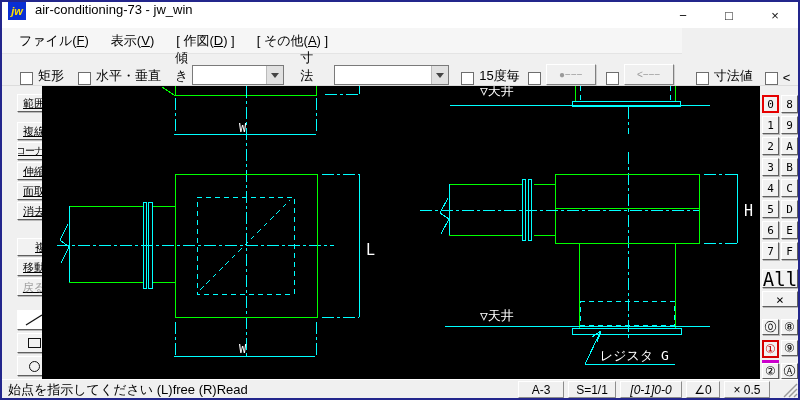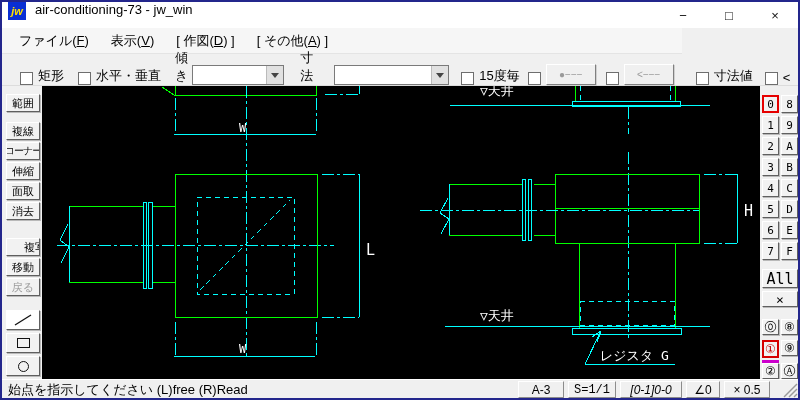--- a/index.html
+++ b/index.html
@@ -32,22 +32,22 @@
   .combo{height:20px;background:#fff;border:1px solid #7a7a7a;display:flex;align-items:center;
     justify-content:flex-end;flex:0 0 auto;}
   .combobtn{width:17px;height:18px;background:#e1e1e1;border-left:1px solid #bbb;
     display:flex;align-items:center;justify-content:center;}
   .tri{width:0;height:0;border-left:4px solid transparent;border-right:4px solid transparent;
     border-top:5px solid #444;}
   .disbtn{height:21px;width:50px;background:#f0f0f0;border:1px solid;border-color:#fff #808080 #808080 #fff;
     box-shadow:1px 1px 0 #d0d0d0;color:#9a9a9a;font-size:10px;display:flex;align-items:center;
     justify-content:center;white-space:pre;flex:0 0 auto;}
   
-  .lefttb{position:absolute;left:4px;top:84px;width:40px;height:293px;background:#f0f0f0;
-    display:flex;flex-direction:column;align-items:flex-start;padding-top:8px;overflow:hidden;}
+  .lefttb{position:absolute;left:12px;top:84px;width:40px;height:293px;background:#f0f0f0;
+    display:flex;flex-direction:column;align-items:center;padding-top:8px;overflow:hidden;text-decoration:underline;}
   .tbtn{width:34px;height:18px;flex:0 0 auto;background:#f2f2f2;border:1px solid;
     border-color:#ffffff #5f5f5f #5f5f5f #ffffff;box-shadow:1px 1px 0 #b9b9b9;
     font-size:11px;display:flex;align-items:center;justify-content:center;margin-bottom:2px;
     white-space:nowrap;overflow:hidden;}
   .tbtn.small{font-size:10px;letter-spacing:-1px;}
   .tbtn.dis{color:#9b9b9b;}
   .gap8{margin-top:8px;} .gap16{margin-top:16px;padding-left:24px;} .gap9{} .gap12{margin-top:12px;}
   .tbtn.icon{height:20px;margin-bottom:3px;}
   .tbtn.active{background:#ffffff;}
   .sq{width:13px;height:10px;border:1px solid #111;}
@@ -61,21 +61,21 @@
   text.cad{fill:#ffffff;font-family:"DejaVu Sans Mono","Liberation Mono",monospace;}
   
   .righttb{position:absolute;left:758px;top:84px;width:40px;height:293px;background:#f0f0f0;
     display:flex;flex-direction:column;align-items:center;padding-top:9px;overflow:hidden;}
   .hrow{display:flex;gap:2px;margin-bottom:3px;}
   .hbtn{width:17px;height:18px;background:#f2f2f2;border:1px solid;
     border-color:#ffffff #5f5f5f #5f5f5f #ffffff;box-shadow:1px 1px 0 #b9b9b9;
     font-family:"DejaVu Sans Mono","Liberation Mono",monospace;font-size:11px;
     display:flex;align-items:center;justify-content:center;}
   .hbtn.sel0{border:2px solid #e60000;box-shadow:none;}
-  .allbtn{width:36px;height:19px;margin-top:6px;font-size:15px;}
+  .allbtn{width:36px;height:19px;margin-top:6px;font-size:19px;}
   .xbtn{width:36px;height:16px;margin-top:3px;font-size:13px;}
   .grow{display:flex;gap:2px;margin-top:0;margin-bottom:5px;}
   .gbtn{width:17px;height:16px;font-size:12px;position:relative;}
   .gbtn.sel1{border:2px solid #d60000;color:#c40000;box-shadow:none;height:18px;}
   .magbar{position:absolute;left:-1px;top:-4px;width:17px;height:3px;background:#cc00cc;}
   .groupwrap{margin-top:12px;}
   
   .statusbar{position:absolute;left:0;top:377px;width:796px;height:20px;background:#f0f0f0;
     display:flex;align-items:center;font-size:13px;border-top:1px solid #fff;}
   .msg{flex:1;padding-left:6px;white-space:nowrap;overflow:hidden;}
@@ -293,21 +293,21 @@
             <span>②</span>
           </div>
           <div class="hbtn gbtn">Ⓐ</div>
         </div>
     </div>
   </div>
 
   <div class="statusbar">
     <div class="msg">始点を指示してください  (L)free  (R)Read</div>
     <div class="seg" style="width:46px;">A-3</div>
-    <div class="seg" style="width:48px;font-family:Liberation Mono, monospace;">S=1/1</div>
+    <div class="seg" style="width:48px;">S=1/1</div>
     <div class="seg" style="width:62px;font-style:italic;">[0-1]0-0</div>
     <div class="seg" style="width:34px;">∠0</div>
     <div class="seg" style="width:46px;">× 0.5</div>
     <svg class="grip" viewBox="0 0 18 17">
       <line x1="4" y1="16" x2="17" y2="3" stroke="#9a9a9a" stroke-width="1.4"></line>
       <line x1="9" y1="16" x2="17" y2="8" stroke="#9a9a9a" stroke-width="1.4"></line>
       <line x1="14" y1="16" x2="17" y2="13" stroke="#9a9a9a" stroke-width="1.4"></line>
     </svg>
   </div>
 

